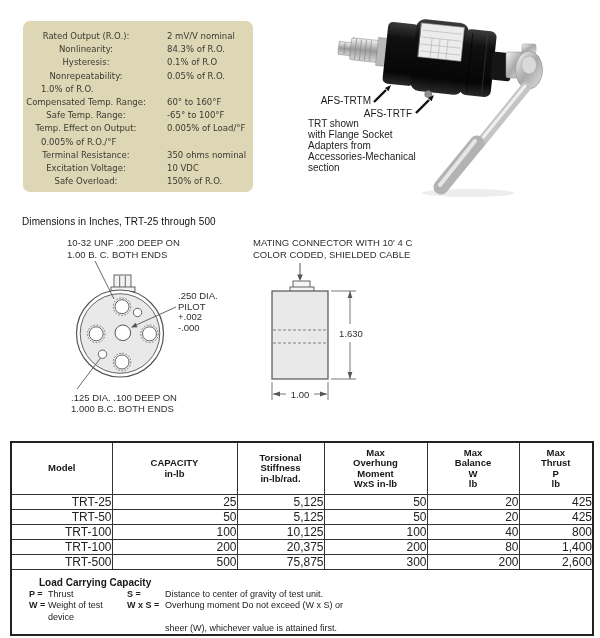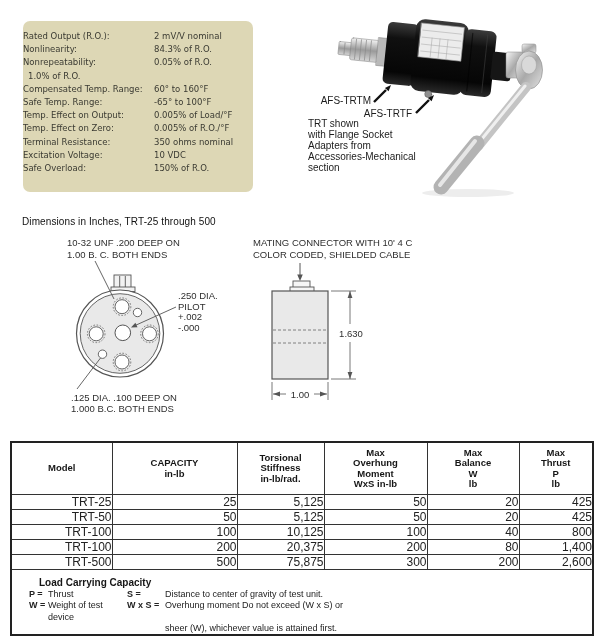--- a/index.html
+++ b/index.html
@@ -7,22 +7,22 @@
     position:relative;width:600px;height:638px;background:#ffffff;
     font-family:"Liberation Sans",sans-serif;color:#1d1d1d;overflow:hidden;
   }
   
   .spec-box{
     position:absolute;left:23px;top:21px;width:230px;height:171px;
     background:#ddd7b5;border-radius:7px;box-sizing:border-box;
     padding-top:9px;font-family:"DejaVu Sans",sans-serif;font-size:8.5px;color:#3a3a32;
   }
   .spec-row{display:flex;line-height:13.2px;white-space:nowrap;}
-  .spec-label{width:126px;flex:0 0 126px;text-align:left;}
-  .spec-value{margin-left:5px;text-align:left;}
+  .spec-label{width:126px;flex:0 0 126px;text-align:center;}
+  .spec-value{margin-left:18px;text-align:left;}
   
   .photo-svg{position:absolute;left:300px;top:8px;}
   .photo-svg text{font-family:"Liberation Sans",sans-serif;fill:#1c1c1c;}
   .afs-label{font-size:10px;}
   .caption-line{font-size:10px;}
   
   .dims-heading{
     position:absolute;left:22px;top:216px;font-size:10px;font-weight:normal;color:#111;
     letter-spacing:.1px;
   }
@@ -62,40 +62,43 @@
   <div class="spec-box">
     <div class="spec-row">
         <span class="spec-label">Rated Output (R.O.):</span>
         <span class="spec-value">2 mV/V nominal</span>
       </div>
     <div class="spec-row">
         <span class="spec-label">Nonlinearity:</span>
         <span class="spec-value">84.3% of R.O.</span>
       </div>
     <div class="spec-row">
+        <span class="spec-label">Hysteresis:</span>
+        <span class="spec-value">0.1% of R.O</span>
+      </div>
+    <div class="spec-row">
         <span class="spec-label">Nonrepeatability:</span>
         <span class="spec-value">0.05% of R.O.</span>
       </div>
     <div class="spec-row">
         <span class="spec-value">1.0% of R.O.</span>
       </div>
     <div class="spec-row">
         <span class="spec-label">Compensated Temp. Range:</span>
         <span class="spec-value">60° to 160°F</span>
       </div>
     <div class="spec-row">
         <span class="spec-label">Safe Temp. Range:</span>
         <span class="spec-value">-65° to 100°F</span>
       </div>
     <div class="spec-row">
         <span class="spec-label">Temp. Effect on Output:</span>
         <span class="spec-value">0.005% of Load/°F</span>
       </div>
     <div class="spec-row">
-        <span class="spec-label">Temp. Effect on Zero:</span>
         <span class="spec-value">0.005% of R.O./°F</span>
       </div>
     <div class="spec-row">
         <span class="spec-label">Terminal Resistance:</span>
         <span class="spec-value">350 ohms nominal</span>
       </div>
     <div class="spec-row">
         <span class="spec-label">Excitation Voltage:</span>
         <span class="spec-value">10 VDC</span>
       </div>

